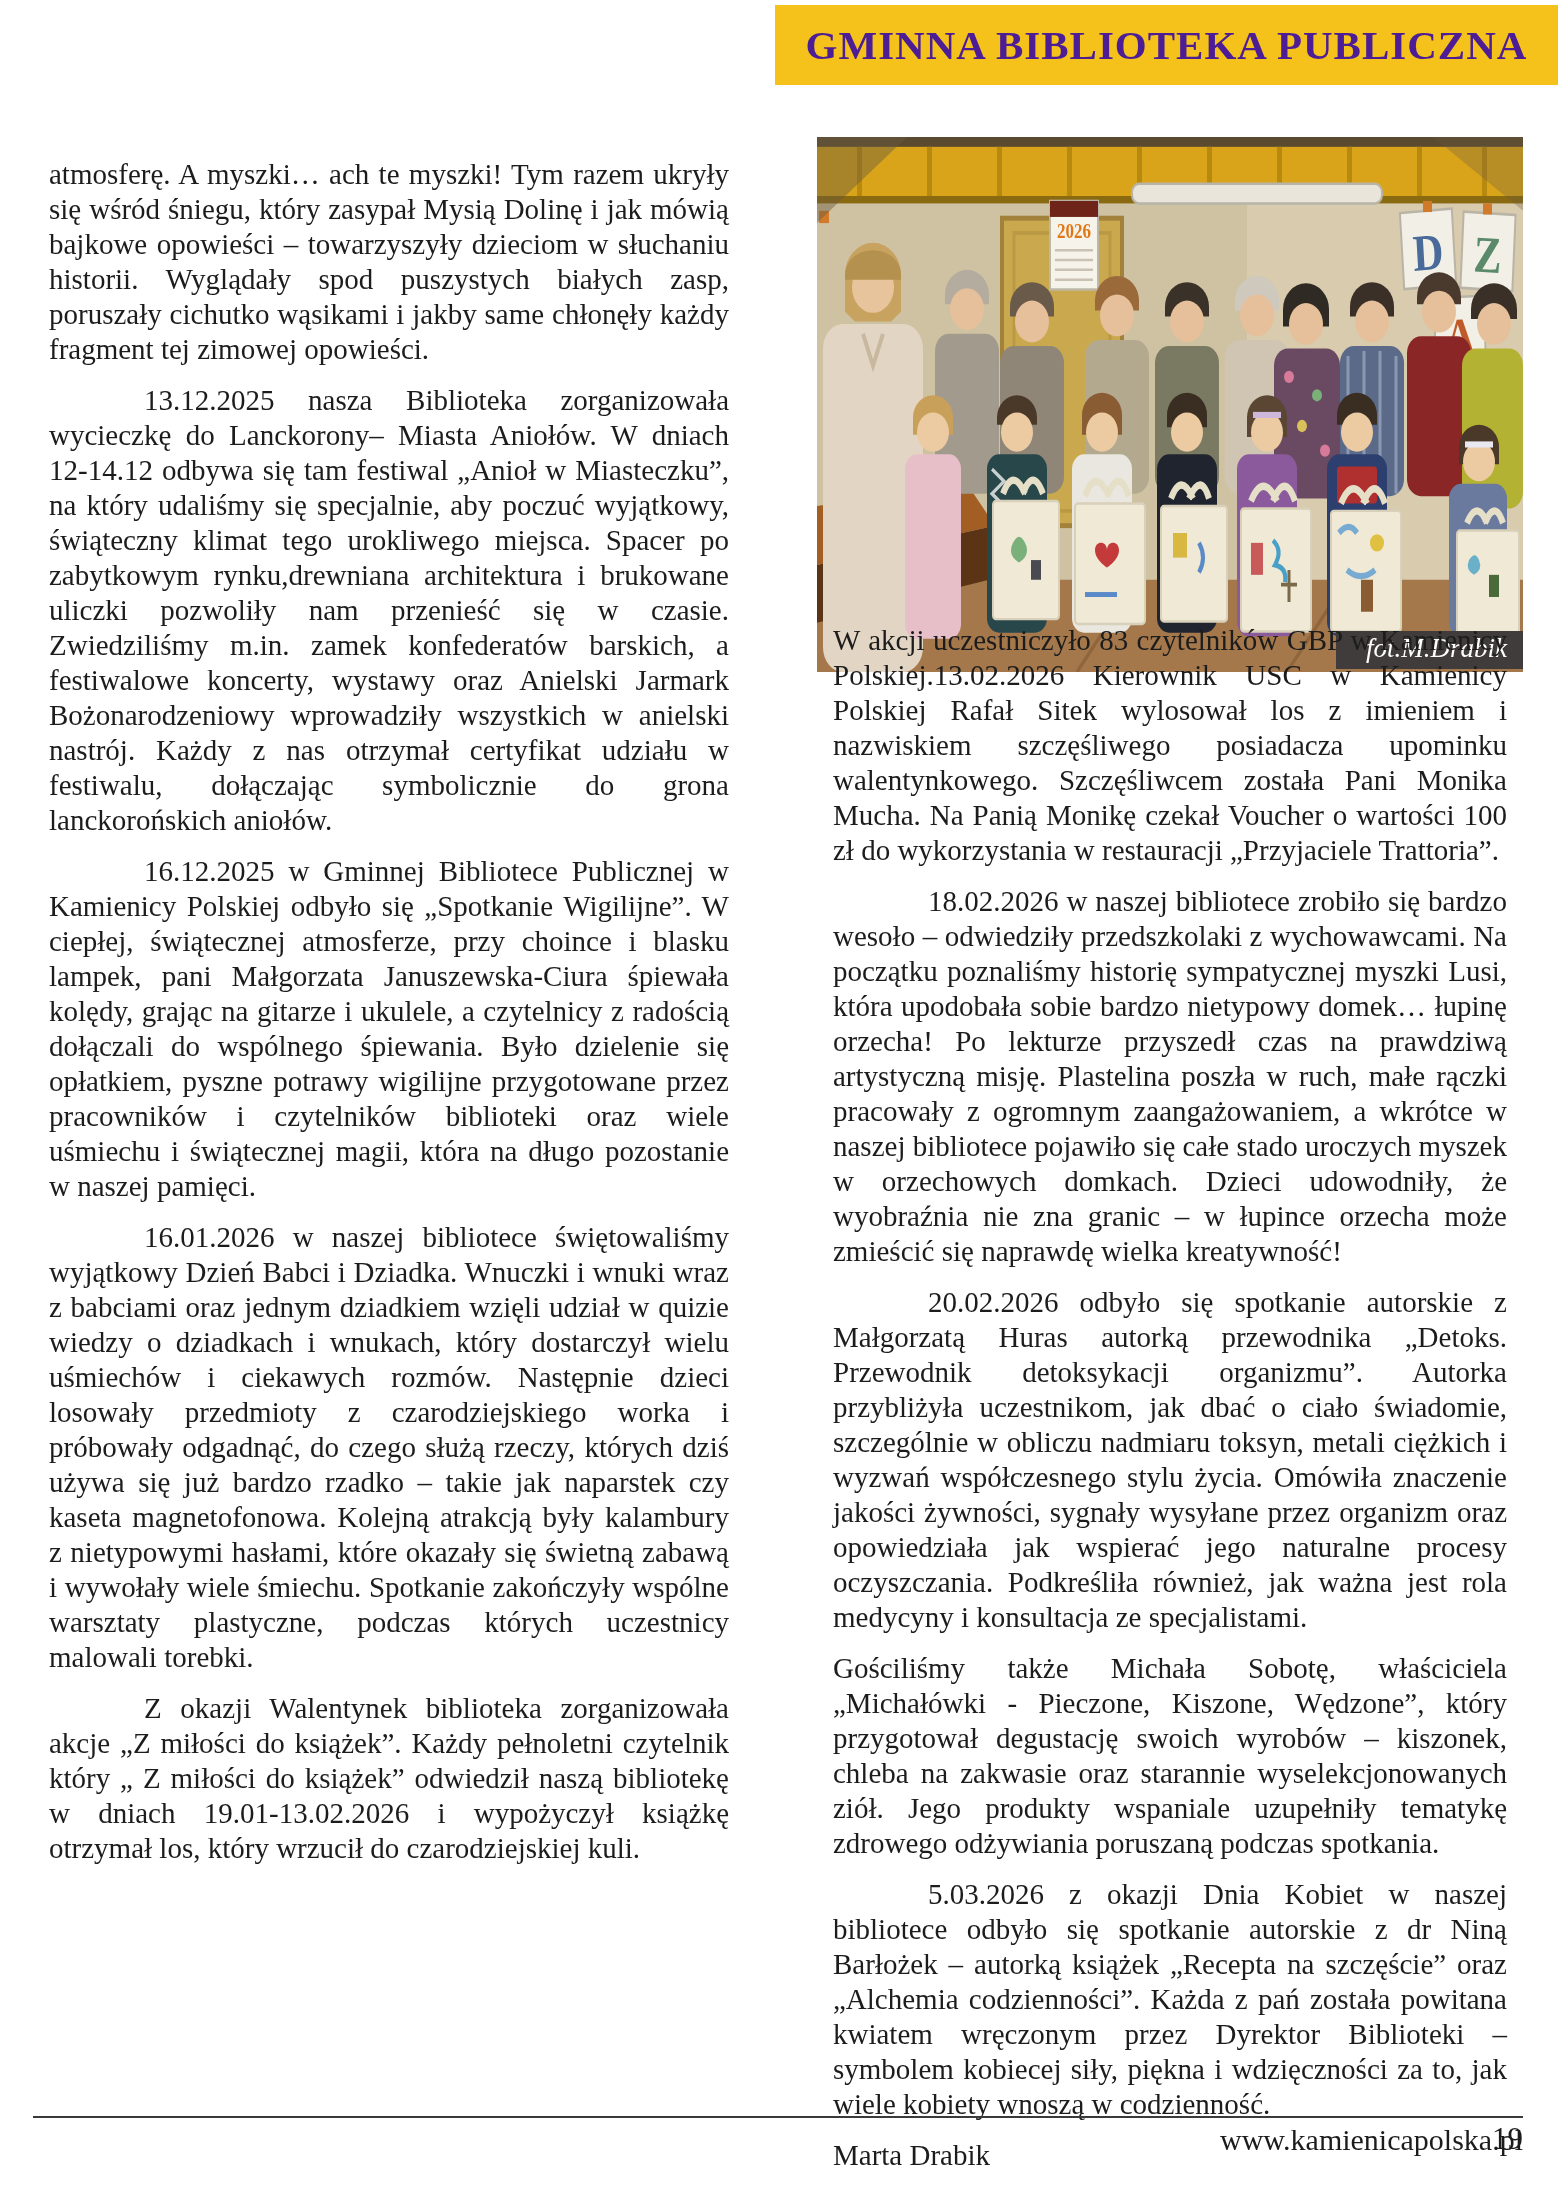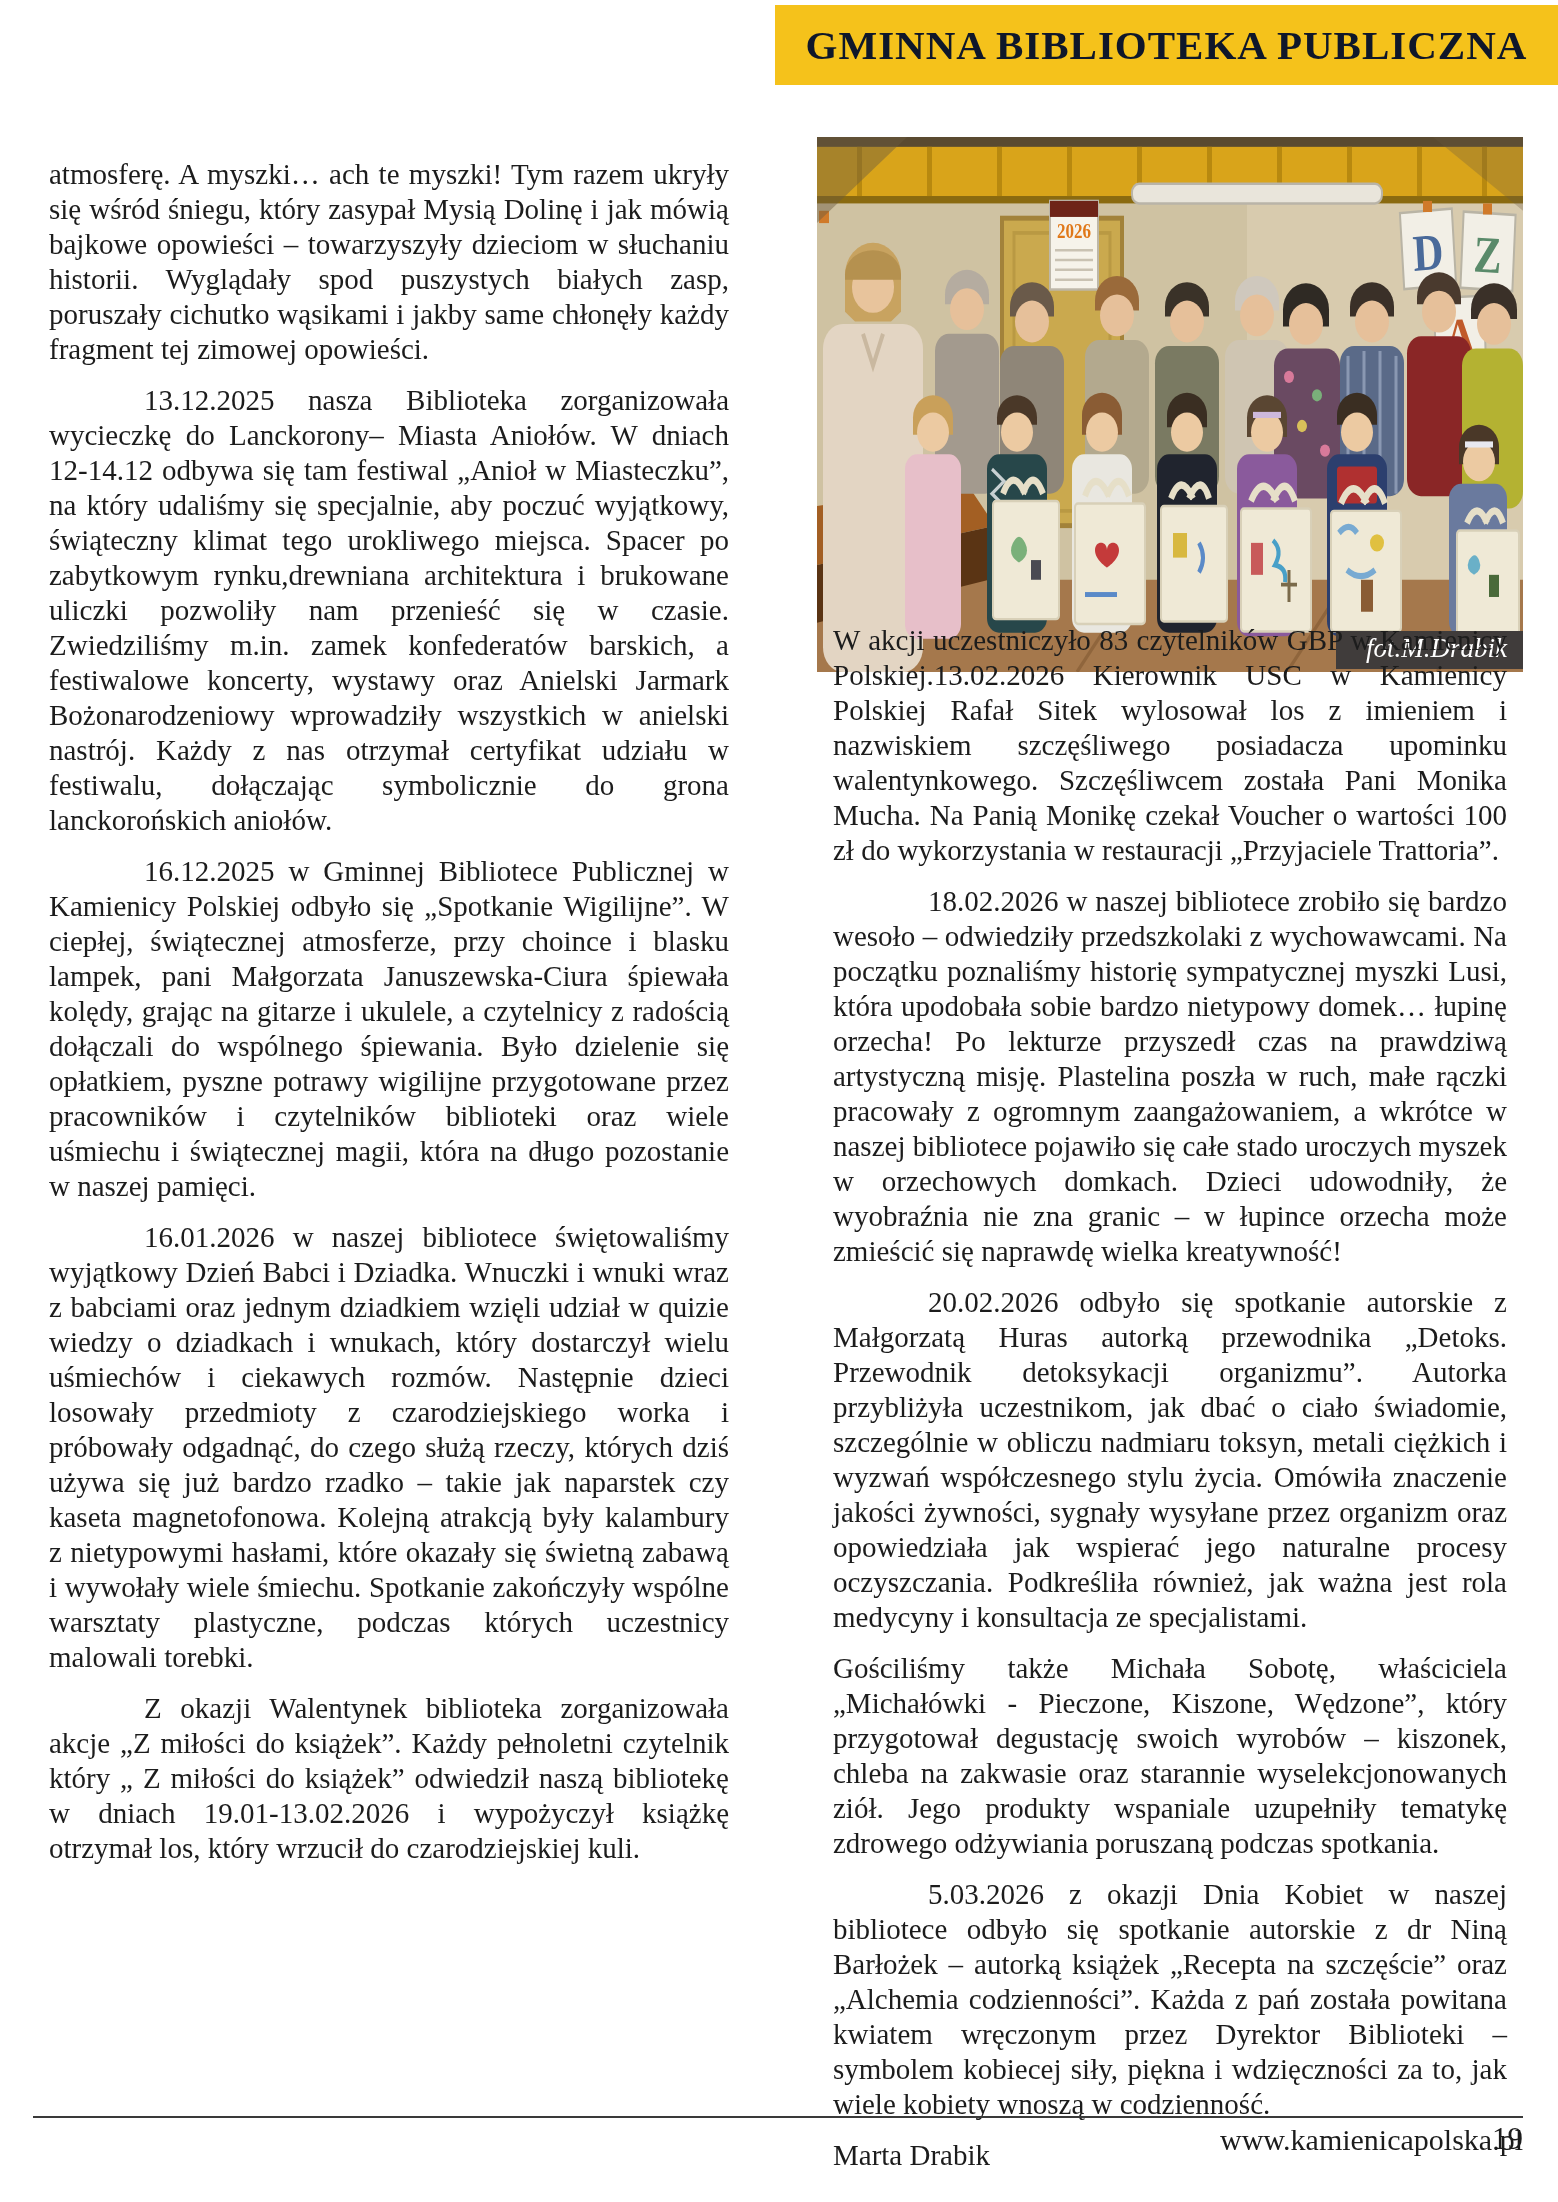--- a/index.html
+++ b/index.html
@@ -4,21 +4,21 @@
 <style>
   html,body{margin:0;padding:0;background:#e9e9e9;}
   .page{
     position:relative;width:1558px;height:2202px;background:#ffffff;
     font-family:"Liberation Serif", serif;color:#1c1c1c;overflow:hidden;
     margin:0 auto;
   }
   
   .banner{
     position:absolute;left:775px;top:5px;width:783px;height:80px;
-    background:#F5C21B;color:#0f172a;display:flex;align-items:center;justify-content:center;
+    background:#F5C21B;color:#4c1d95;display:flex;align-items:center;justify-content:center;
     font-weight:bold;font-size:41px;letter-spacing:1px;white-space:nowrap;
   }
   
   .col{position:absolute;font-size:29px;line-height:35px;text-align:justify;}
   .col-left{left:33px;top:141px;width:712px;}
   .col-right-text{left:817px;top:607px;width:706px;}
   .col p{margin:16px;}
   .col p.indent{text-indent:95px;}
   .signature{text-align:left;font-size:29px;line-height:35px;margin-top:2px;}
   

